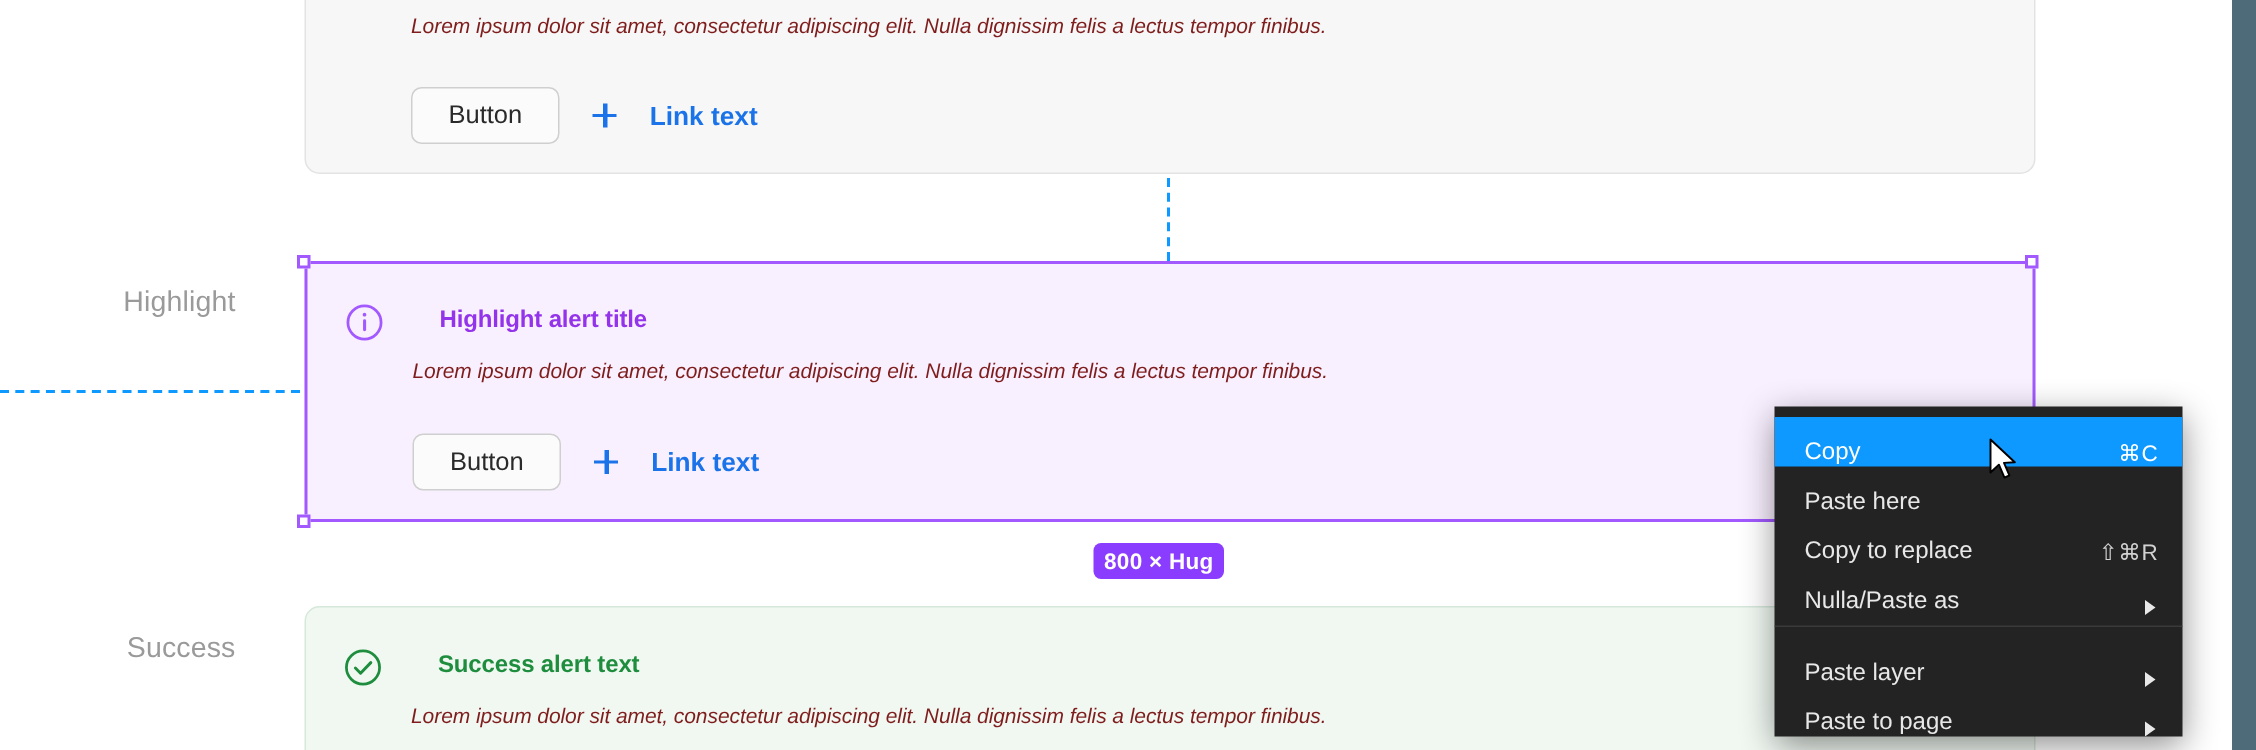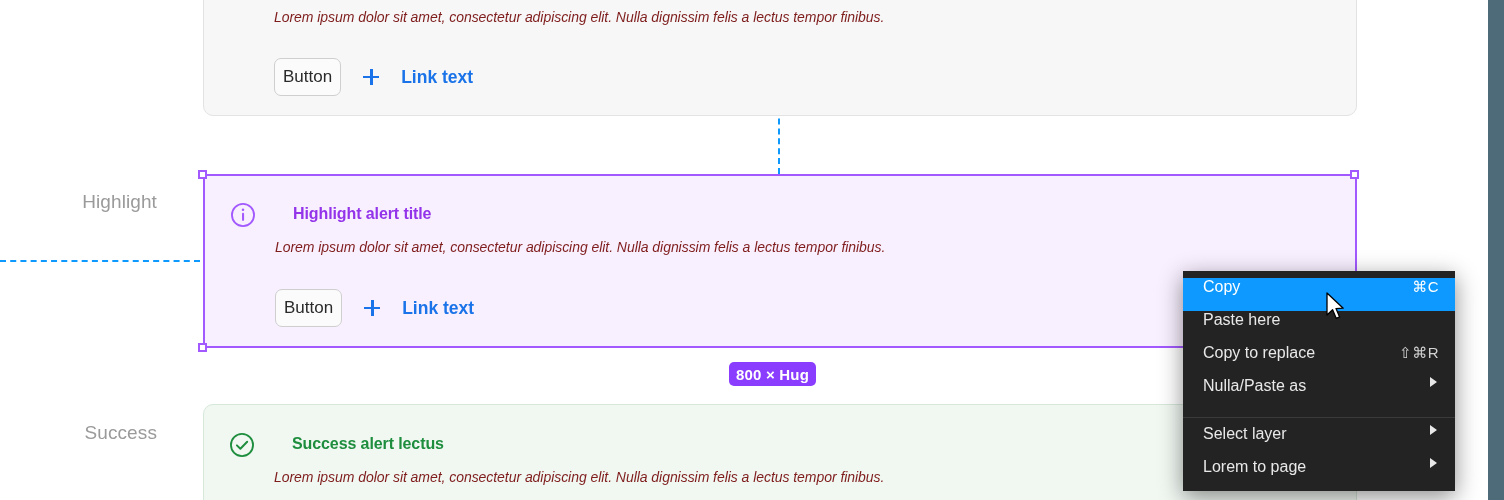--- a/index.html
+++ b/index.html
@@ -72,21 +72,21 @@
   .actions {
     position: absolute;
     left: 70px;
     display: flex;
     align-items: center;
     gap: 22px;
   }
   .btn {
     box-sizing: border-box;
     height: 38px;
-    padding: 0 8px;
+    padding: 0 24px;
     display: inline-flex;
     align-items: center;
     justify-content: center;
     border: 1px solid #cfcfcf;
     border-radius: 7px;
     background: #fbfbfb;
     color: #2a2a2a;
     font-size: 17px;
     font-family: "Liberation Sans", sans-serif;
     cursor: pointer;
@@ -196,21 +196,21 @@
     padding: 7px 0 0 0;
     box-shadow: 0 6px 22px rgba(0,0,0,.45);
     color: #e8e8e8;
     font-size: 16px;
     overflow: hidden;
   }
   .menu-item {
     position: relative;
     height: 33px;
     display: flex;
-    align-items: flex-start;
+    align-items: flex-end;
     padding: 0 16px 0 20px;
     white-space: nowrap;
     cursor: default;
   }
   .menu-item.selected { background: #0d99ff; color: #ffffff; }
   .menu-label { flex: 1; }
   .menu-shortcut { color: #d2d2d2; font-size: 15px; letter-spacing: .5px; }
   .menu-item.selected .menu-shortcut { color: #ffffff; }
   .menu-arrow {
     width: 0; height: 0;
@@ -287,21 +287,21 @@
   </div>
 
   <div class="card" id="card-success">
     <div class="card-inner">
       <span class="alert-icon" style="top:27px">
         <svg viewBox="0 0 24 24" fill="none">
           <circle cx="12" cy="12" r="10.2" stroke="#1e8e3e" stroke-width="1.7"></circle>
           <path d="M7.3 12.3l3.2 3.2 6.3-6.5" stroke="#1e8e3e" stroke-width="1.8" stroke-linecap="round" stroke-linejoin="round"></path>
         </svg>
       </span>
-      <div class="alert-title">Success alert lectus</div>
+      <div class="alert-title">Success alert text</div>
       <div class="alert-body">Lorem ipsum dolor sit amet, consectetur adipiscing elit. Nulla dignissim felis a lectus tempor finibus.</div>
     </div>
   </div>
 
   <div class="sel-handle" id="handle-tl"></div>
   <div class="sel-handle" id="handle-tr"></div>
   <div class="sel-handle" id="handle-bl"></div>
   <div class="sel-handle" id="handle-br"></div>
 
   <div id="size-badge">800 × Hug</div>
@@ -324,26 +324,26 @@
     </div>
 
     <div class="menu-item">
       <span class="menu-label">Nulla/Paste as</span>
       <span class="menu-arrow"></span>
     </div>
 
     <div class="menu-sep"></div>
 
     <div class="menu-item">
-      <span class="menu-label">Select layer</span>
+      <span class="menu-label">Paste layer</span>
       <span class="menu-arrow"></span>
     </div>
 
     <div class="menu-item">
-      <span class="menu-label">Lorem to page</span>
+      <span class="menu-label">Paste to page</span>
       <span class="menu-arrow"></span>
     </div>
 
   </div>
 
   <svg id="cursor" viewBox="0 0 20 30">
     <path d="M2 1 L2 23 L7.6 17.8 L11.3 26.4 L14.6 24.9 L11 16.6 L18.2 16.2 Z" fill="#ffffff" stroke="#000000" stroke-width="1.3" stroke-linejoin="round"></path>
   </svg>
 
   <div id="right-strip"></div>

